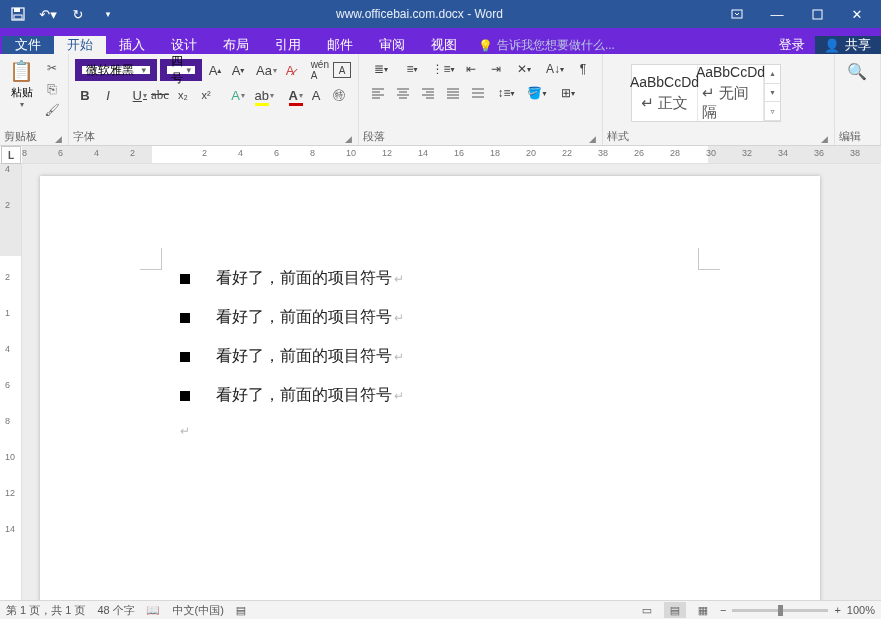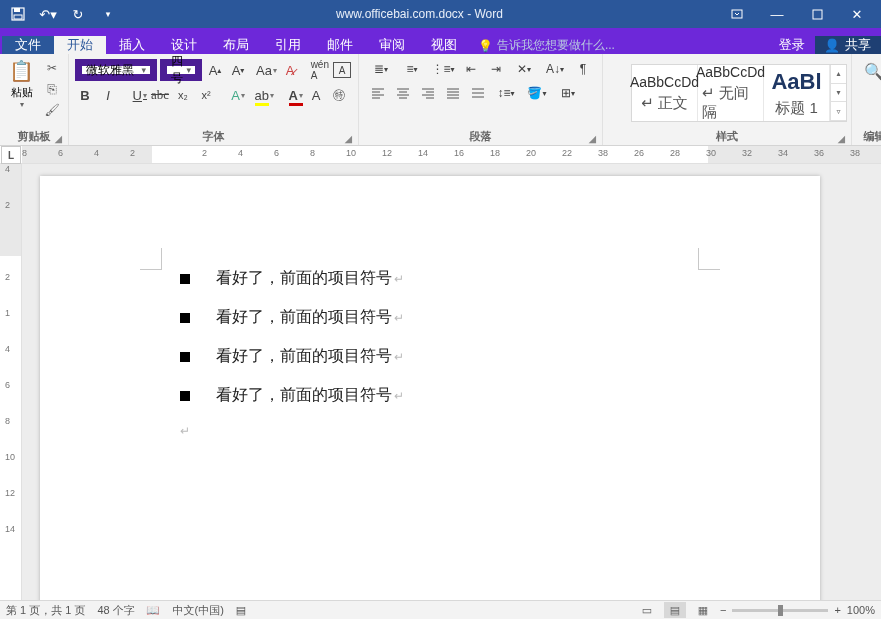--- a/index.html
+++ b/index.html
@@ -14,21 +14,21 @@
 .menu-item { padding: 0 13px; display: flex; align-items: center; font-size: 13px; cursor: pointer; }
 .menu-item.file { background: #2b579a; }
 .menu-item.active { background: #f3f3f3; color: #2b579a; }
 .menu-right { margin-left: auto; display: flex; align-items: center; }
 .tellme { color: #b8c7e0; font-size: 12px; display: flex; align-items: center; gap: 4px; padding: 0 8px; }
 .login { padding: 0 10px; font-size: 13px; }
 .share { background: #1e3f73; padding: 0 10px; display: flex; align-items: center; gap: 4px; font-size: 13px; }
 .ribbon { height: 92px; background: #f3f3f3; border-bottom: 1px solid #d4d4d4; display: flex; }
 .rgroup { border-right: 1px solid #e1e1e1; display: flex; flex-direction: column; padding: 3px 4px 0; }
 .rgroup-body { flex: 1; display: flex; align-items: flex-start; }
-.rgroup-label { height: 16px; text-align: center; font-size: 11px; color: #666; position: relative; font-weight: bold; }
+.rgroup-label { height: 16px; font-size: 11px; color: #666; position: relative; }
 .rgroup-label .launcher { position: absolute; right: 2px; bottom: 1px; font-size: 9px; color: #888; }
 .paste-col { display: flex; flex-direction: column; align-items: center; width: 36px; padding-top: 2px; }
 .paste-big { font-size: 20px; }
 .small-col { display: flex; flex-direction: column; gap: 3px; padding: 2px 2px 0; }
 .sbtn { width: 20px; height: 18px; display: flex; align-items: center; justify-content: center; font-size: 12px; color: #555; }
 .font-grp .rgroup-body { flex-direction: column; gap: 4px; padding: 2px 2px 0; }
 .frow { display: flex; align-items: center; gap: 3px; }
 .combo { height: 22px; border: 7px solid #4c1d95; background: #fff; display: flex; align-items: center; padding: 0 4px; font-size: 12px; }
 .combo .dd { margin-left: auto; font-size: 9px; color: #666; }
 .fname { width: 82px; }
@@ -252,24 +252,20 @@
     <div class="rgroup-body">
       <div class="style-gal">
         <div class="style-item">
             <div class="style-prev">AaBbCcDd</div>
             <div class="style-name">↵ 正文</div>
           </div>
         <div class="style-item">
             <div class="style-prev">AaBbCcDd</div>
             <div class="style-name">↵ 无间隔</div>
           </div>
-        <div class="style-item">
-            <div class="style-prev big">AaBl</div>
-            <div class="style-name">标题 1</div>
-          </div>
         <div class="gal-more">
             <div>▴</div>
             <div>▾</div>
             <div>▿</div>
           </div>
       </div>
     </div>
     <div class="rgroup-label"><span>样式</span><span class="launcher">◢</span></div>
   </div>
 

